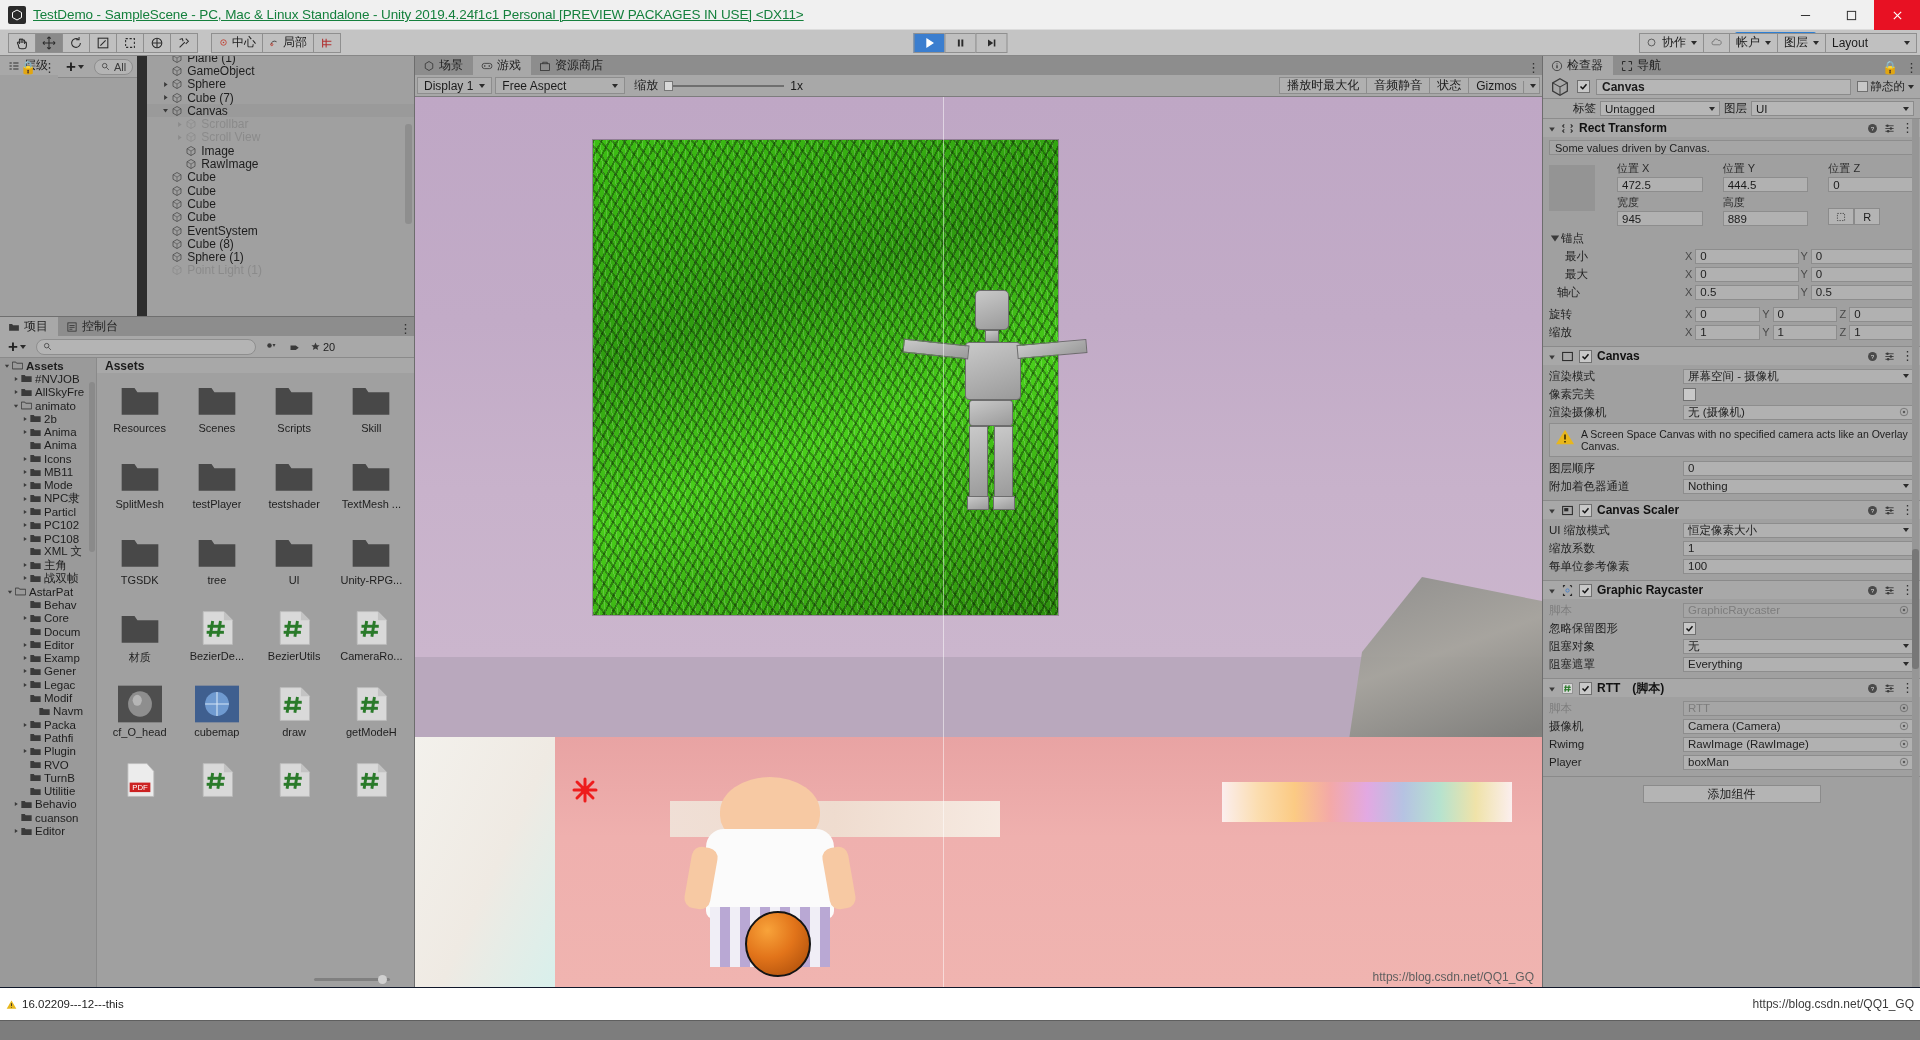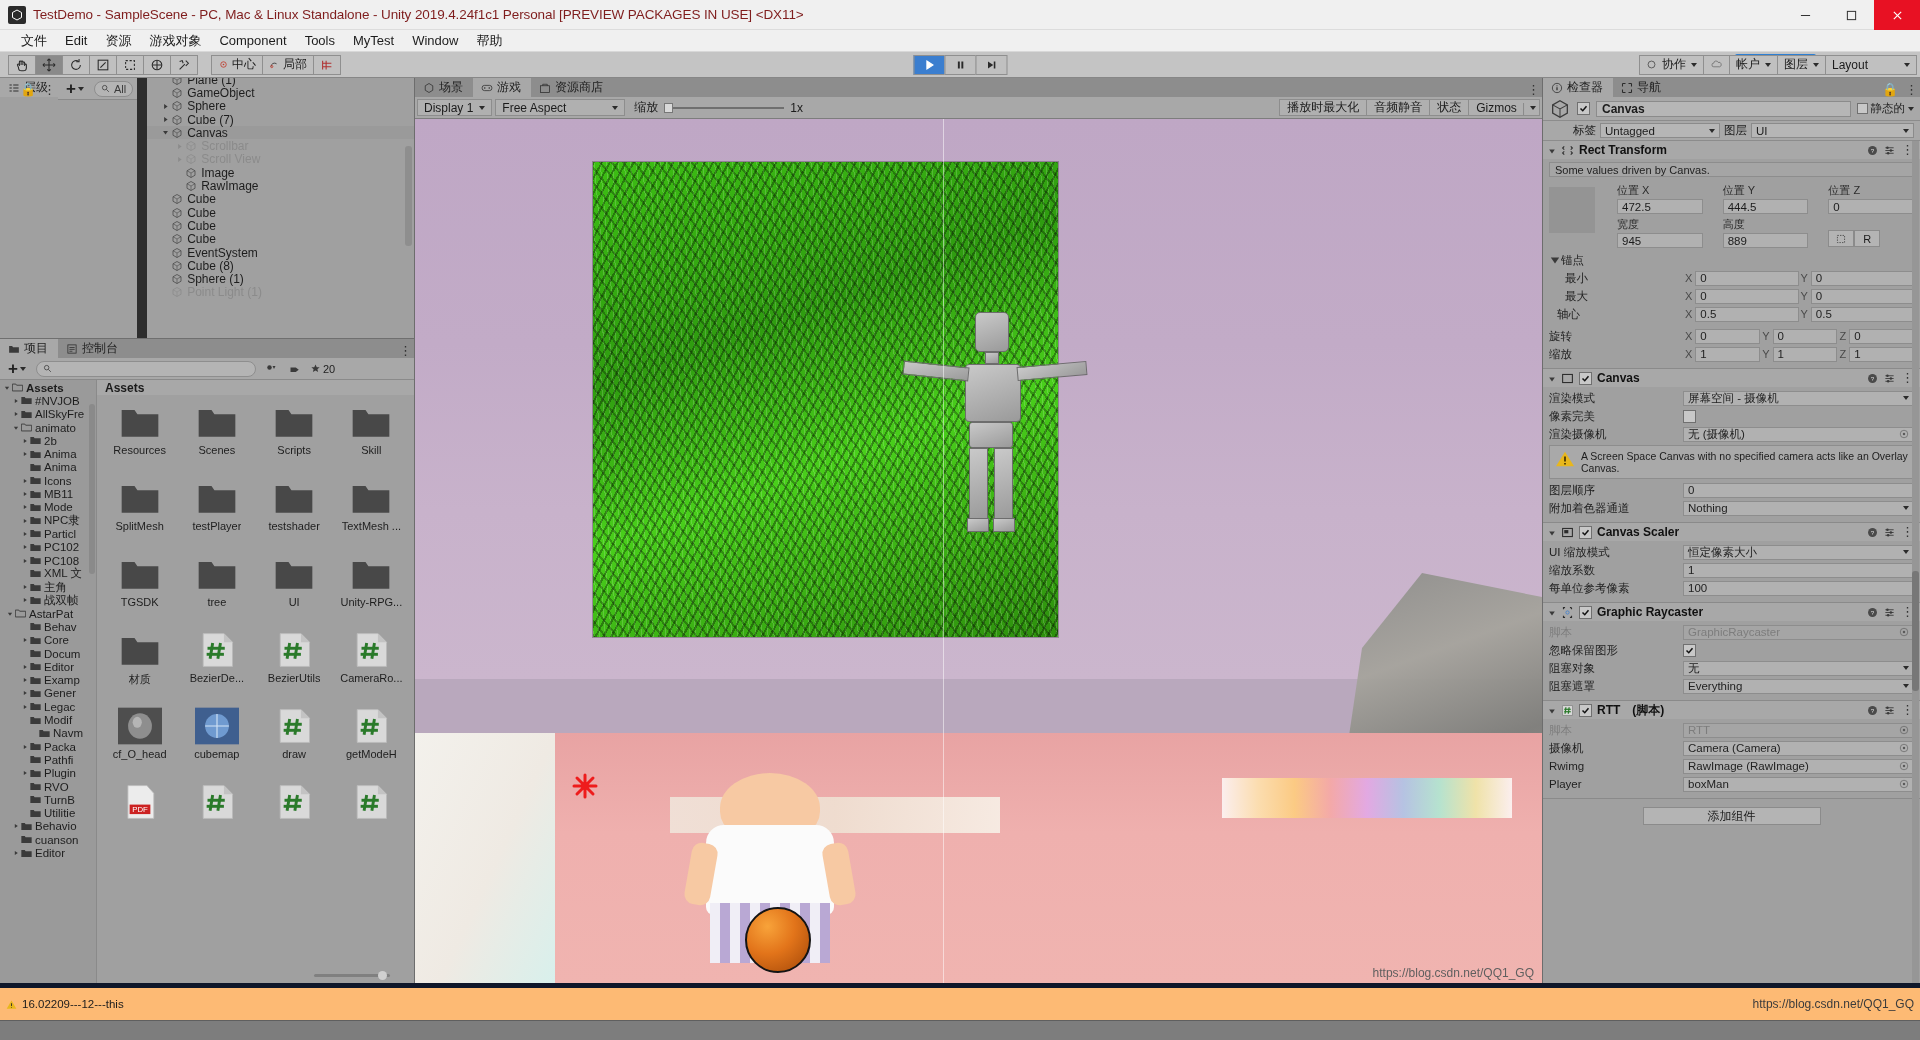--- a/index.html
+++ b/index.html
@@ -16,21 +16,21 @@
   
   .titlebar {
     height:30px; background:#f0f0f0; display:flex; align-items:center;
     border-bottom:1px solid #dcdcdc; position:relative;
   }
   .titlebar .tb-icon {
     width:18px;height:18px;margin:0 7px 0 8px;background:#2b2b2b;border-radius:2px;
     display:flex;align-items:center;justify-content:center;
   }
   .titlebar .tb-icon svg { width:12px;height:12px; }
-  .tb-title { font-size:13.5px; color:#7f1d1d; white-space:nowrap; letter-spacing:-0.1px;}
+  .tb-title { font-size:13.5px; color:#15803d; white-space:nowrap; letter-spacing:-0.1px;text-decoration:underline;}
   .win-btns { position:absolute; right:0; top:0; height:30px; display:flex; }
   .win-btn { width:46px;height:30px;display:flex;align-items:center;justify-content:center;}
   .win-btn svg { width:11px;height:11px; stroke:#333; stroke-width:1.1; fill:none;}
   .win-btn.close { background:#e81123; }
   .win-btn.close svg { stroke:#fff; stroke-width:1.3; }
 
   
   .menubar {
     height:22px;background:#f0f0f0;display:flex;align-items:center;padding-left:12px;gap:0px;
     border-bottom:1px solid #d8d8d8;
@@ -179,21 +179,21 @@
   .cell-lbl { font-size:11px;color:#2c2c2c;margin-bottom:1px;white-space:nowrap;}
   .cell-val { height:15px;background:#b1b1b1;border:1px solid #8d8d8d;display:flex;align-items:center;padding:0 4px;font-size:11.5px;}
   .rt-btns { display:flex;gap:0;align-items:flex-end;}
   .sq-btn { width:26px;height:17px;background:#b4b4b4;border:1px solid #8b8b8b;display:flex;align-items:center;justify-content:center;font-size:11px;}
   .add-comp-wrap { padding:8px 0; display:flex; justify-content:center; background:#a0a0a0;}
   .add-comp { width:178px;height:18px;background:#b4b4b4;border:1px solid #8b8b8b;display:flex;align-items:center;justify-content:center;font-size:12px;}
   .insp-scroll { position:absolute; right:1px; top:0; width:7px; height:100%; background:#969696;}
   .insp-scroll .thumb { position:absolute;right:0;top:430px;width:7px;height:120px;background:#777;border-radius:3px;}
 
   
-  .statusbar { height:18px;background:#fdba74;display:flex;align-items:center;gap:5px;padding:16px 6px;border-top:5px solid #0f172a;font-size:11.5px;color:#1c1c1c;}
+  .statusbar { height:18px;background:#ffffff;display:flex;align-items:center;gap:5px;padding:16px 6px;border-top:1px solid #0f172a;font-size:11.5px;color:#1c1c1c;}
   .status-right { margin-left:auto; color:#3c3c3c; font-size:12px;}
   .taskbar { height:20px;background:#7d7d7d;border-top:1px solid #5f5f5f; }
 
   
   .gv-inner { position:absolute; inset:0; }
   .sky { position:absolute; left:0; right:0; top:0; height:560px;
     background:linear-gradient(180deg,#bfa7c5 0%,#c2abc7 40%,#c8b2cb 70%,#cbb6cd 100%); }
   .floor { position:absolute; left:0; right:0; bottom:0; height:250px;
     background:linear-gradient(180deg,#e8a3a3 0%,#efb0ae 40%,#f0b4b0 100%); }
   .floor-left { position:absolute; left:0; bottom:0; width:140px; height:250px;
@@ -247,31 +247,20 @@
       </div>
       <div class="win-btn close">
         <svg viewBox="0 0 12 12">
             <line x1="2" y1="2" x2="10" y2="10"></line>
             <line x1="10" y1="2" x2="2" y2="10"></line>
           </svg>
       </div>
     </div>
   </div>
 
-  <div class="menubar">
-    <div class="mi">文件</div>
-    <div class="mi">Edit</div>
-    <div class="mi">资源</div>
-    <div class="mi">游戏对象</div>
-    <div class="mi">Component</div>
-    <div class="mi">Tools</div>
-    <div class="mi">MyTest</div>
-    <div class="mi">Window</div>
-    <div class="mi">帮助</div>
-  </div>
 
   <div class="toolbar">
     <div class="tbtn">
       <svg viewBox="0 0 16 16">
           <path d="M5 9V4.5a1 1 0 012 0V8m0-3.5a1 1 0 012 0V8m0-2.5a1 1 0 012 0V9m0-1a1 1 0 012 0v3c0 2-1.5 3.5-3.5 3.5h-2C5.5 14.5 4 13 4 11l-1-2.5a1 1 0 011.6-1.2L5.5 8.5" fill="none"></path>
         </svg>
     </div>
     <div class="tbtn active">
       <svg viewBox="0 0 16 16">
           <path d="M8 1v14M1 8h14M8 1l-2 2M8 1l2 2M8 15l-2-2M8 15l2-2M1 8l2-2M1 8l2 2M15 8l-2-2M15 8l-2 2"></path>

